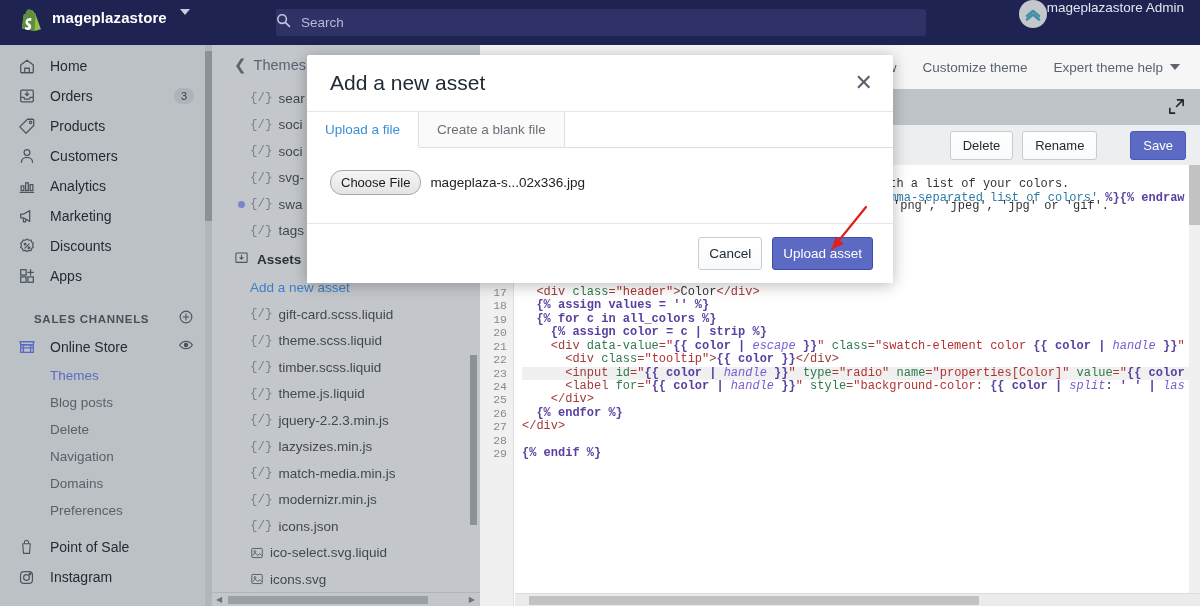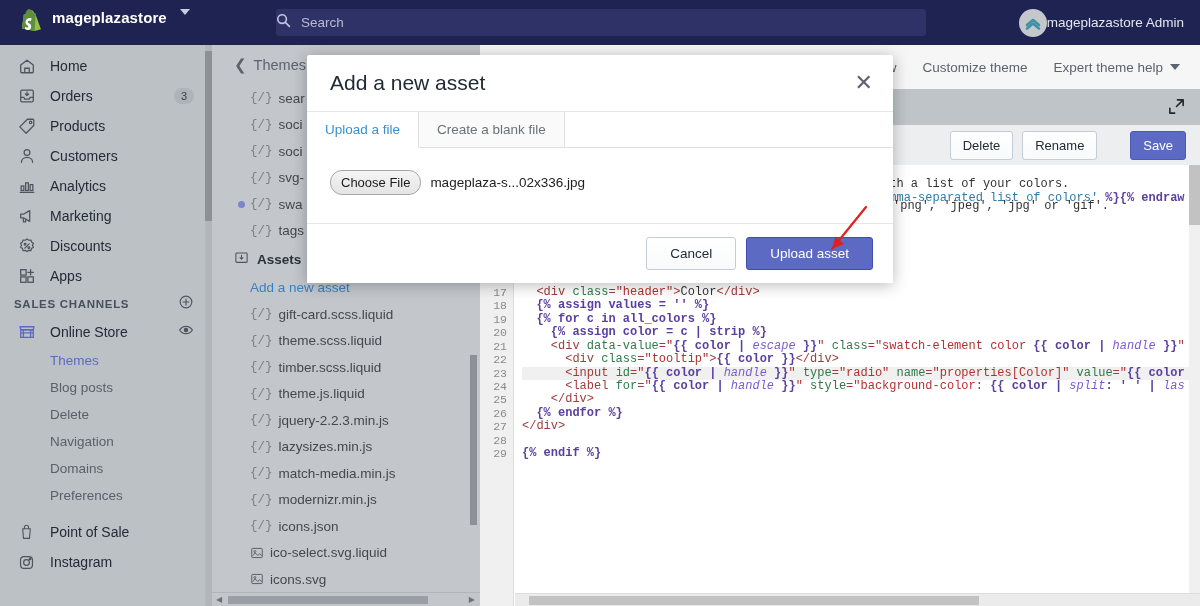--- a/index.html
+++ b/index.html
@@ -27,21 +27,21 @@
     border-top: 6px solid #c9cbe0; margin-left: 3px;
   }
   .searchbox {
     position: absolute; left: 276px; top: 9px; width: 650px; height: 27px;
     background: #2f3266; border-radius: 3px;
     display: flex; align-items: center; padding-left: 0; gap: 10px;
   }
   .search-placeholder { color: #b9bbd4; font-size: 13.5px; }
   .admin-area {
     position: absolute; right: 16px; top: 0; height: 45px;
-    display: flex; align-items: center; 
+    display: flex; align-items: flex-start; 
   }
   .avatar {
     width: 28px; height: 28px; border-radius: 50%;
     background: #c4c8cc; display: flex; align-items: center; justify-content: center;
   }
   .admin-name { color: #e4e5ef; font-size: 13.5px; }
 
   
   .sidebar {
     position: absolute; top: 45px; left: 0; width: 212px; height: 561px;
@@ -52,21 +52,21 @@
     padding-left: 16px; gap: 13px; position: relative;
   }
   .nav-item .label { font-size: 14px; color: #232b35; }
   .nav-icon { width: 21px; height: 21px; display: flex; align-items: center; justify-content: center; }
   .badge {
     position: absolute; right: 18px; background: #aeb3b9; color: #394048;
     border-radius: 9px; font-size: 11px; padding: 1px 7px; line-height: 14px;
   }
   .section-head {
     display: flex; align-items: center; justify-content: space-between;
-    padding: 0 18px 0 14px; height: 26px; margin-top: 0;
+    padding: 0 18px 0 34px; height: 26px; margin-top: 15px;
   }
   .section-head .t {
     font-size: 11.5px; font-weight: bold; letter-spacing: .7px; color: #48505a;
   }
   .sub-item { padding-left: 50px; height: 27px; display: flex; align-items: center; }
   .sub-item .label { font-size: 13.5px; color: #596068; }
   .sub-item.active .label { color: #5c6ac4; }
   .sb-scroll {
     position: absolute; top: 45px; left: 205px; width: 7px; height: 561px; background: #b1b6bb;
   }
@@ -176,21 +176,21 @@
   .file-chooser { display: flex; align-items: center; gap: 9px; }
   .choose-btn {
     font-size: 13px; padding: 4px 10px; border: 1px solid #a6a6a6; border-radius: 12px;
     background: linear-gradient(#f5f5f5,#e4e4e4); color: #1b1b1b; cursor: pointer;
   }
   .file-name { font-size: 13.5px; color: #222; }
   .modal-foot {
     height: 60px; border-top: 1px solid #e6e6e6; display: flex; align-items: center;
     justify-content: flex-end; gap: 10px; padding-right: 20px; background: #fff;
   }
-  .btn-lg { font-size: 13.5px; padding: 8px 23px; border-radius: 3px; border: 1px solid #c4cdd5;
+  .btn-lg { font-size: 13.5px; padding: 8px 10px; border-radius: 3px; border: 1px solid #c4cdd5;
             background: linear-gradient(#fff,#f9fafb); color: #212b36; cursor: pointer; }
   .btn-lg.primary { background: #5c6ac4; border-color: #3f4eae; color: #fff; }
 
   .arrow-anno { position: absolute; left: 818px; top: 204px; pointer-events: none; }
 </style>
 </head>
 <body>
 
 <div class="app">
 

